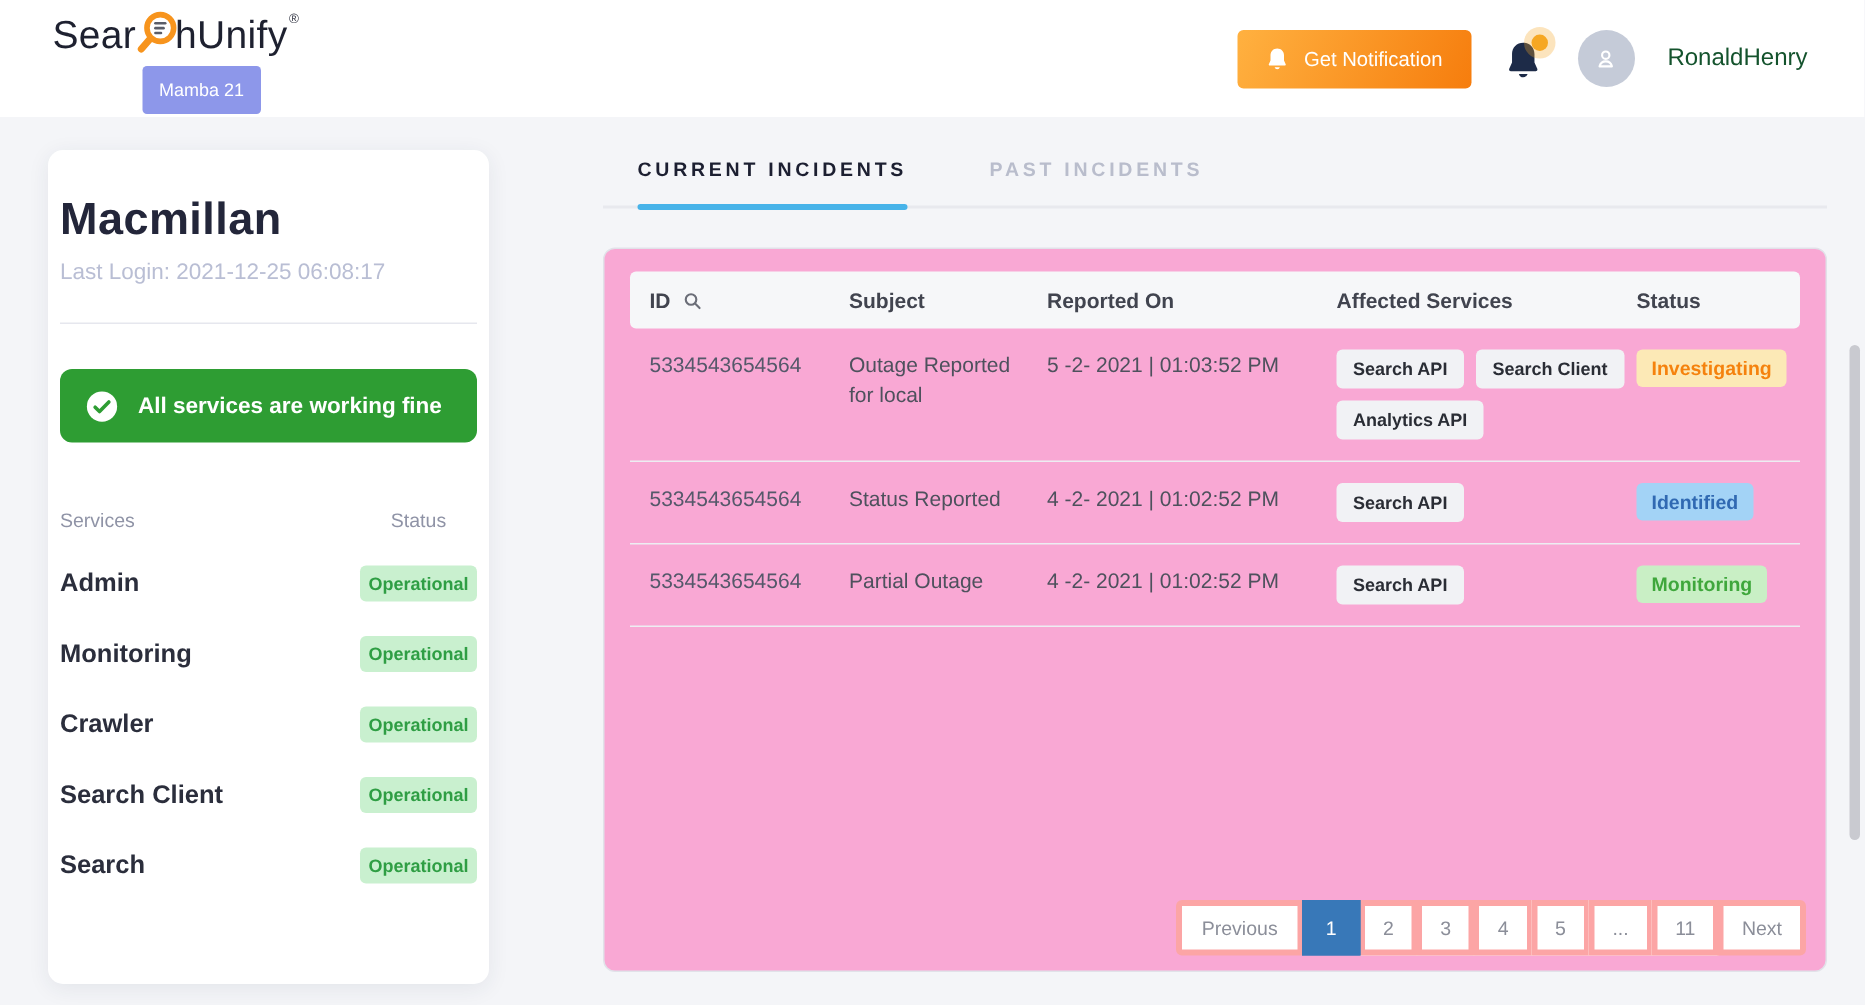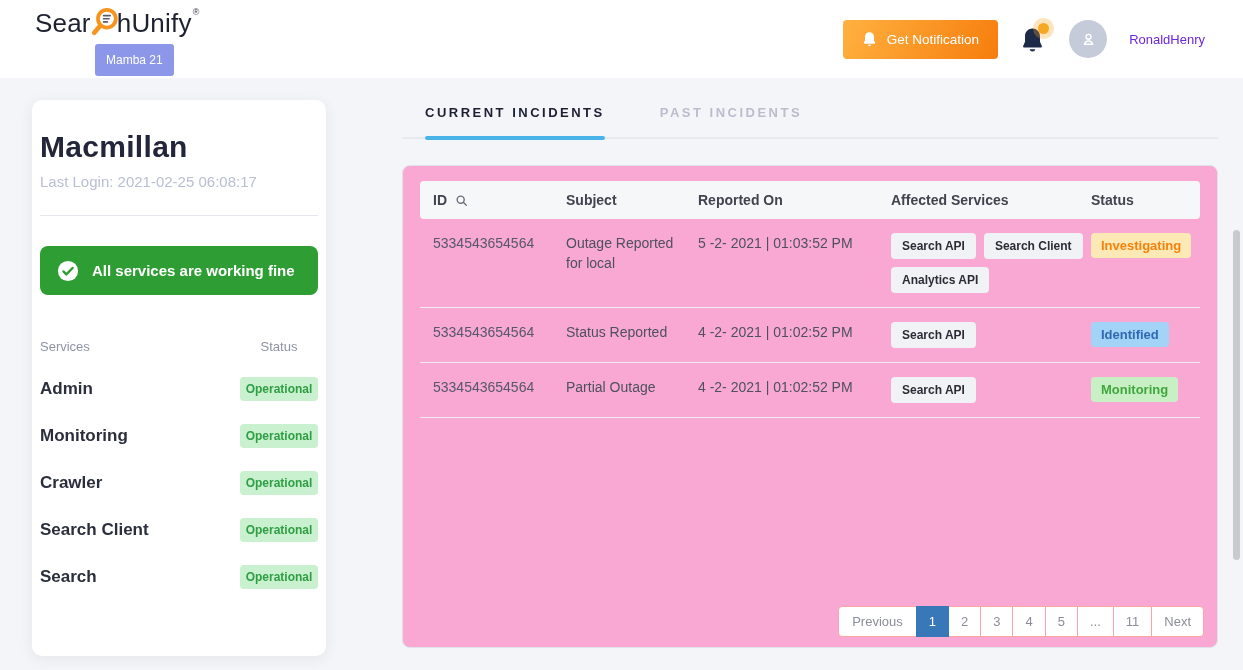--- a/index.html
+++ b/index.html
@@ -38,21 +38,21 @@
   .bell-wrap svg { position:absolute; bottom:0; left:0; }
   .bell-dot {
     position:absolute; top:-1px; right:-2px; width:11px; height:11px;
     border-radius:50%; background:#f6a723;
     box-shadow:0 0 0 5px rgba(246,167,35,.3);
   }
   .avatar {
     width:38px; height:38px; border-radius:50%; background:#c5cbd8;
     display:flex; align-items:center; justify-content:center; cursor:pointer;
   }
-  .username { font-size:13px; color:#6d28d9; cursor:pointer; }
+  .username { font-size:16px; color:#14532d; cursor:pointer; }
 
   
   .card {
     position:absolute; left:32px; top:100px; width:294px; height:556px;
     background:#fff; border-radius:10px;
     box-shadow:0 3px 14px rgba(40,50,80,.08);
     padding:30px 8px;
   }
   .customer-name { font-size:30px; font-weight:700; color:#23263a; letter-spacing:.3px; font-family:"Liberation Sans",sans-serif; }
   .last-login { margin-top:9px; font-size:15px; color:#b9bed4; }
@@ -115,21 +115,21 @@
     font-size:12px; font-weight:600; padding:6px 11px; border-radius:4px;
   }
   .badge { display:inline-block; font-size:13px; font-weight:700; padding:5px 10px; border-radius:4px; }
   .badge-investigating { background:var(--investigating-bg,#fce9b6); color:var(--investigating-text,#f5820d); }
   .badge-identified   { background:var(--identified-bg,#a3d3f6);   color:var(--identified-text,#3069b2); }
   .badge-monitoring   { background:var(--monitoring-bg,#c9efc5);   color:var(--monitoring-text,#3fa73c); }
 
   .pagination { position:absolute; right:13px; bottom:10px; display:flex; }
   .page-btn {
     font-family:inherit; font-size:13px; color:#8b8e99;
-    background:#fff; border:1px solid #fca5a5;
+    background:#fff; border:4px solid #fca5a5;
     padding:7px 12px; margin-left:-1px; cursor:pointer;
   }
   .page-btn:first-child { border-radius:4px 0 0 4px; margin-left:0; padding:7px 13px; }
   .page-btn:last-child { border-radius:0 4px 4px 0; }
   .page-btn.active {
     background:var(--pagination-active,#3878b8);
     border-color:var(--pagination-active,#3878b8);
     color:#fff; position:relative; z-index:1;
   }
 
@@ -185,21 +185,21 @@
         <path d="M6.8 18c.7-2.8 2.8-4.2 5.2-4.2s4.5 1.4 5.2 4.2z" fill="none" stroke="#fff" stroke-width="1.8" stroke-linejoin="round"></path>
       </svg>
     </div>
 
     <span class="username">RonaldHenry</span>
   </div>
 </header>
 
 <aside class="card">
   <div class="customer-name">Macmillan</div>
-  <div class="last-login">Last Login: 2021-02-25 06:08:17</div>
+  <div class="last-login">Last Login: 2021-12-25 06:08:17</div>
   <hr class="divider">
   <div class="banner">
     <span style="display:flex;">
       <svg width="22" height="22" viewBox="0 0 24 24">
         <circle cx="12" cy="12" r="11" fill="#fff"></circle>
         <path d="M7 12.5l3.2 3.2L17 8.7" fill="none" stroke="#2e9d33" stroke-width="2.6" stroke-linecap="round" stroke-linejoin="round"></path>
       </svg>
     </span>
     <span>All services are working fine</span>
   </div>

